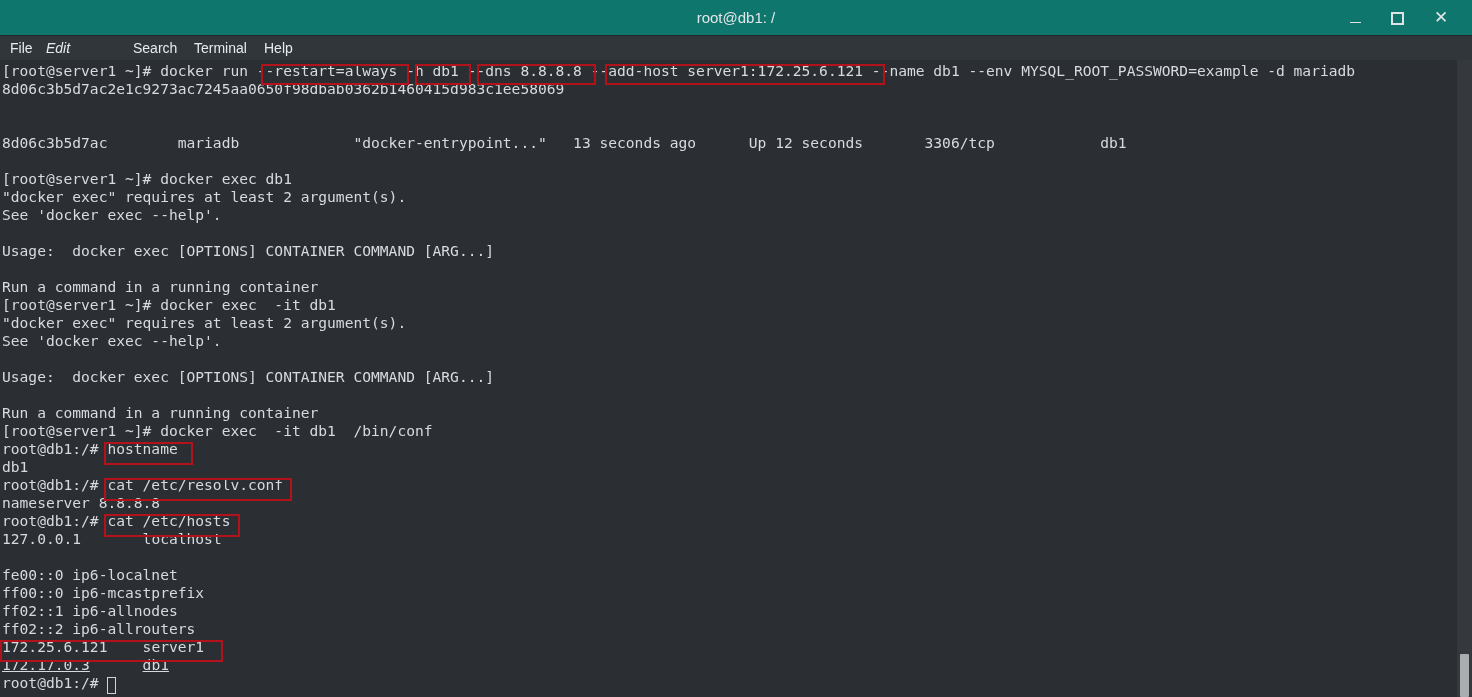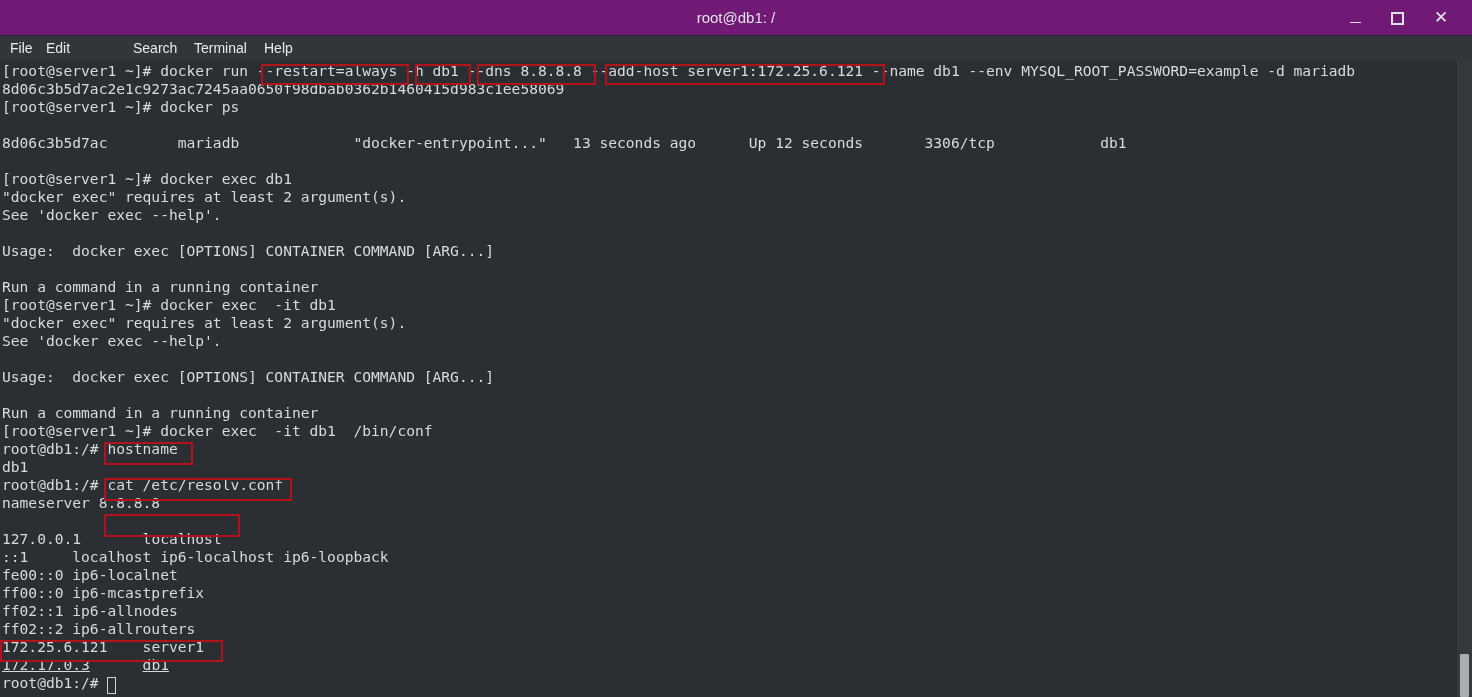--- a/index.html
+++ b/index.html
@@ -13,21 +13,21 @@
     overflow: hidden;
     font-family: "DejaVu Sans Mono", monospace;
   }
 
   
   #titlebar {
     position: absolute;
     left: 0; top: 0;
     width: 1472px;
     height: 36px;
-    background: #701a75;
+    background: #0f766e;
     border-bottom: 1px solid #22262a;
     box-sizing: border-box;
   }
   #title-text {
     position: absolute;
     left: 0; top: 0;
     width: 1472px;
     line-height: 35px;
     text-align: center;
     color: #e3e6e8;
@@ -148,54 +148,53 @@
 
 <div id="titlebar">
   <div id="title-text">root@db1: /</div>
   <div class="winbtn" id="btn-min"><span class="glyph"></span></div>
   <div class="winbtn" id="btn-max"><span class="glyph"></span></div>
   <div class="winbtn" id="btn-close">✕</div>
 </div>
 
 <div id="menubar">
     <div class="menu-item" style="left: 10px;">File</div>
-    <div class="menu-item" style="left: 46px;">Edit</div>
+    <div class="menu-item" style="left: 46px; font-style: italic;">Edit</div>
     <div class="menu-item" style="left: 86px; margin-top: 20px;">View</div>
     <div class="menu-item" style="left: 133px;">Search</div>
     <div class="menu-item" style="left: 194px;">Terminal</div>
     <div class="menu-item" style="left: 264px;">Help</div>
   </div>
 
 <div id="terminal">
   <div id="screen">
       <div class="line" style="top: 2px;">[root@server1 ~]# docker run --restart=always -h db1 --dns 8.8.8.8 --add-host server1:172.25.6.121 --name db1 --env MYSQL_ROOT_PASSWORD=example -d mariadb</div>
       <div class="line" style="top: 20px;">8d06c3b5d7ac2e1c9273ac7245aa0650f98dbab0362b1460415d983c1ee58069</div>
-      <div class="line" style="top: 38px;">[root@server1 ~]# docker ps</div>
       <div class="line" style="top: 74px;">8d06c3b5d7ac        mariadb             "docker-entrypoint..."   13 seconds ago      Up 12 seconds       3306/tcp            db1</div>
       <div class="line" style="top: 110px;">[root@server1 ~]# docker exec db1</div>
       <div class="line" style="top: 128px;">"docker exec" requires at least 2 argument(s).</div>
       <div class="line" style="top: 146px;">See 'docker exec --help'.</div>
       <div class="line" style="top: 164px;"></div>
       <div class="line" style="top: 182px;">Usage:  docker exec [OPTIONS] CONTAINER COMMAND [ARG...]</div>
       <div class="line" style="top: 200px;"></div>
       <div class="line" style="top: 218px;">Run a command in a running container</div>
       <div class="line" style="top: 236px;">[root@server1 ~]# docker exec  -it db1</div>
       <div class="line" style="top: 254px;">"docker exec" requires at least 2 argument(s).</div>
       <div class="line" style="top: 272px;">See 'docker exec --help'.</div>
       <div class="line" style="top: 290px;"></div>
       <div class="line" style="top: 308px;">Usage:  docker exec [OPTIONS] CONTAINER COMMAND [ARG...]</div>
       <div class="line" style="top: 326px;"></div>
       <div class="line" style="top: 344px;">Run a command in a running container</div>
       <div class="line" style="top: 362px;">[root@server1 ~]# docker exec  -it db1  /bin/conf</div>
       <div class="line" style="top: 380px;">root@db1:/# hostname</div>
       <div class="line" style="top: 398px;">db1</div>
       <div class="line" style="top: 416px;">root@db1:/# cat /etc/resolv.conf</div>
       <div class="line" style="top: 434px;">nameserver 8.8.8.8</div>
+      <div class="line" style="top: 452px;">root@db1:/# cat /etc/hosts</div>
       <div class="line" style="top: 470px;">127.0.0.1	localhost</div>
-      <div class="line" style="top: 488px;">::1	localhost ip6-localhost ip6-loopback</div>
       <div class="line" style="top: 506px;">fe00::0 ip6-localnet</div>
       <div class="line" style="top: 524px;">ff00::0 ip6-mcastprefix</div>
       <div class="line" style="top: 542px;">ff02::1 ip6-allnodes</div>
       <div class="line" style="top: 560px;">ff02::2 ip6-allrouters</div>
       <div class="line" style="top: 578px;">172.25.6.121	server1</div>
       <div class="line" style="top: 596px; text-decoration: underline;">172.17.0.3	db1</div>
       <div class="line" style="top: 614px;">root@db1:/# </div>
     </div>
   <div id="cursor" style="left: 107px; top: 617px;"></div>
 <div class="annot" style="left: 261px; top: 4px; width: 148px; height: 21px; border-color: rgb(180, 18, 26);"></div>

